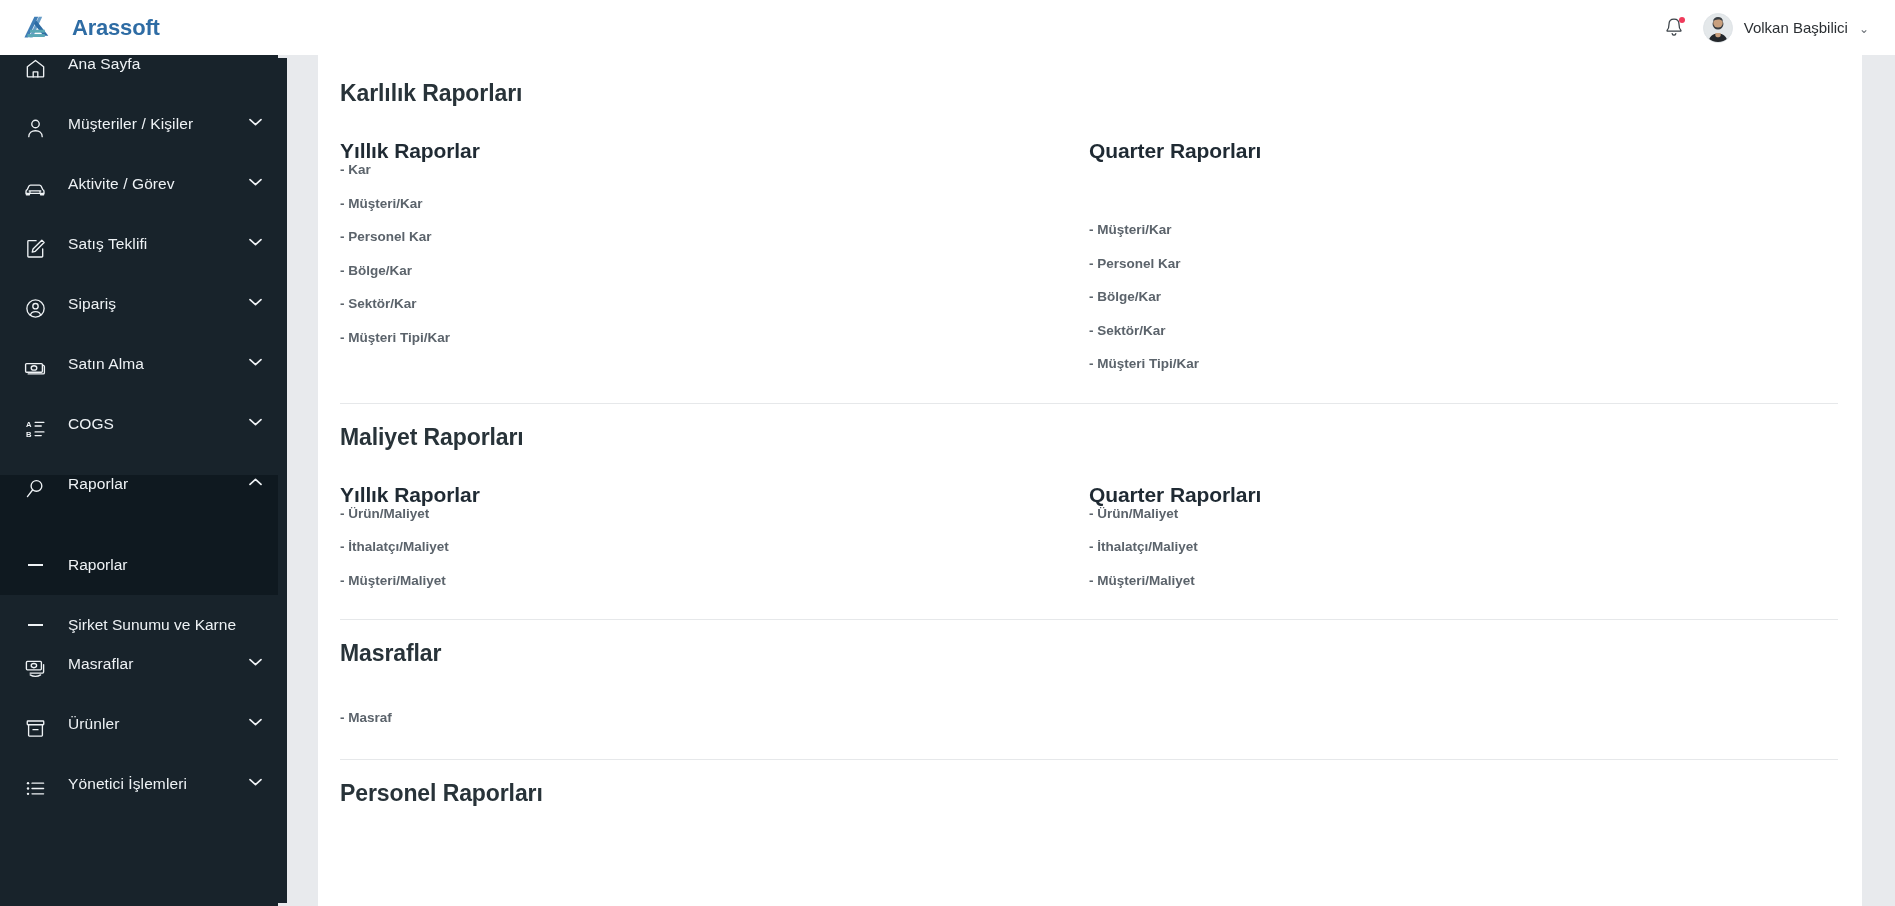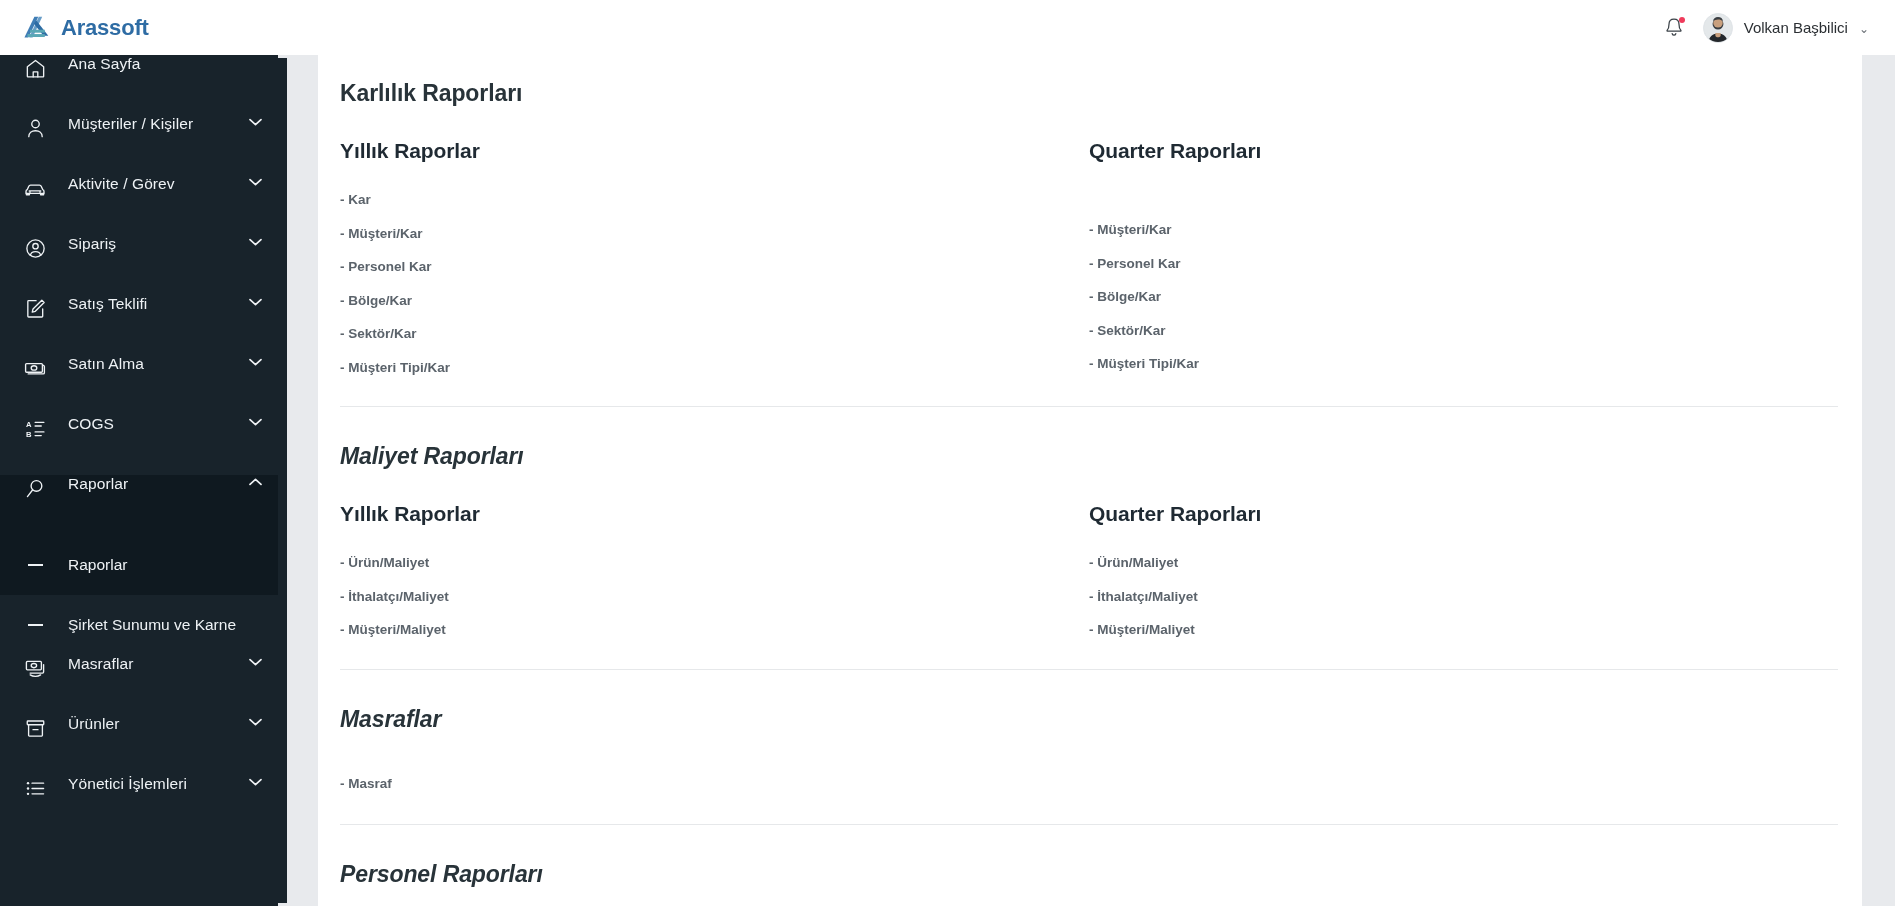--- a/index.html
+++ b/index.html
@@ -28,21 +28,21 @@
     height: 55px;
     background: #ffffff;
     display: flex;
     align-items: center;
     z-index: 30;
   }
 
   .brand {
     display: flex;
     align-items: center;
-    gap: 9px;
+    gap: 20px;
     margin-left: 22px;
     height: 55px;
   }
   .brand-mark { width: 30px; height: 26px; display: block; flex: none; }
   .brand-name {
     font-size: 22px;
     font-weight: bold;
     color: #2e6ca4;
     letter-spacing: -0.2px;
     line-height: 1;
@@ -240,24 +240,24 @@
   .divider {
     height: 1px;
     background: #e6e8ea;
     border: 0;
     width: 100%;
   }
 
   
   .sp-title      { margin-top: 25px; }
   .sp-subtitle   { margin-top: 32px; }
-  .sp-firstlink  { margin-top: 30px; }
+  .sp-firstlink  { }
   .sp-link       { margin-top: 20px; }
   .sp-afterlist  { margin-top: 32px; }
-  .sp-afterrule  { margin-top: 36px; font-style: italic; }
+  .sp-afterrule  { margin-top: 20px; }
 
   
   .right-band {
     position: absolute;
     top: 55px;
     right: 0;
     width: 33px;
     height: 851px;
     background: #e8eaed;
     z-index: 16;
@@ -350,41 +350,41 @@
       <span class="nav-chev">
         <svg width="13" height="8" viewBox="0 0 13 8" fill="none" stroke="#eef2f5" stroke-width="1.7" stroke-linecap="round" stroke-linejoin="round">
             <path d="M1 1.6 6.5 6.6 12 1.6"></path>
           </svg>
       </span>
     </div>
 
     <div class="nav-item">
       <span class="nav-icon">
         <svg width="23" height="23" viewBox="0 0 24 24" fill="none" stroke="#eef2f5" stroke-width="1.4" stroke-linecap="round" stroke-linejoin="round">
+          <path d="M19.5 12.5v7.6a.8.8 0 0 1-.8.8H4.8a.8.8 0 0 1-.8-.8V4.6a.8.8 0 0 1 .8-.8h7.8"></path>
+          <path d="M18.6 3.3 21 5.7 11.8 14.9l-3.2.8.8-3.2z"></path>
+        </svg>
+      </span>
+      <span class="nav-label">Satış Teklifi</span>
+      <span class="nav-chev">
+        <svg width="13" height="8" viewBox="0 0 13 8" fill="none" stroke="#eef2f5" stroke-width="1.7" stroke-linecap="round" stroke-linejoin="round">
+            <path d="M1 1.6 6.5 6.6 12 1.6"></path>
+          </svg>
+      </span>
+    </div>
+
+    <div class="nav-item">
+      <span class="nav-icon">
+        <svg width="23" height="23" viewBox="0 0 24 24" fill="none" stroke="#eef2f5" stroke-width="1.4" stroke-linecap="round" stroke-linejoin="round">
           <circle cx="12" cy="12" r="9"></circle>
           <circle cx="12" cy="9.6" r="2.8"></circle>
           <path d="M6.6 19.2c.5-2.6 2.7-4 5.4-4s4.9 1.4 5.4 4"></path>
         </svg>
       </span>
       <span class="nav-label">Sipariş</span>
-      <span class="nav-chev">
-        <svg width="13" height="8" viewBox="0 0 13 8" fill="none" stroke="#eef2f5" stroke-width="1.7" stroke-linecap="round" stroke-linejoin="round">
-            <path d="M1 1.6 6.5 6.6 12 1.6"></path>
-          </svg>
-      </span>
-    </div>
-
-    <div class="nav-item">
-      <span class="nav-icon">
-        <svg width="23" height="23" viewBox="0 0 24 24" fill="none" stroke="#eef2f5" stroke-width="1.4" stroke-linecap="round" stroke-linejoin="round">
-          <path d="M19.5 12.5v7.6a.8.8 0 0 1-.8.8H4.8a.8.8 0 0 1-.8-.8V4.6a.8.8 0 0 1 .8-.8h7.8"></path>
-          <path d="M18.6 3.3 21 5.7 11.8 14.9l-3.2.8.8-3.2z"></path>
-        </svg>
-      </span>
-      <span class="nav-label">Satış Teklifi</span>
       <span class="nav-chev">
         <svg width="13" height="8" viewBox="0 0 13 8" fill="none" stroke="#eef2f5" stroke-width="1.7" stroke-linecap="round" stroke-linejoin="round">
             <path d="M1 1.6 6.5 6.6 12 1.6"></path>
           </svg>
       </span>
     </div>
 
     <div class="nav-item">
       <span class="nav-icon">
         <svg width="24" height="24" viewBox="0 0 24 24" fill="none" stroke="#eef2f5" stroke-width="1.35" stroke-linecap="round" stroke-linejoin="round">

